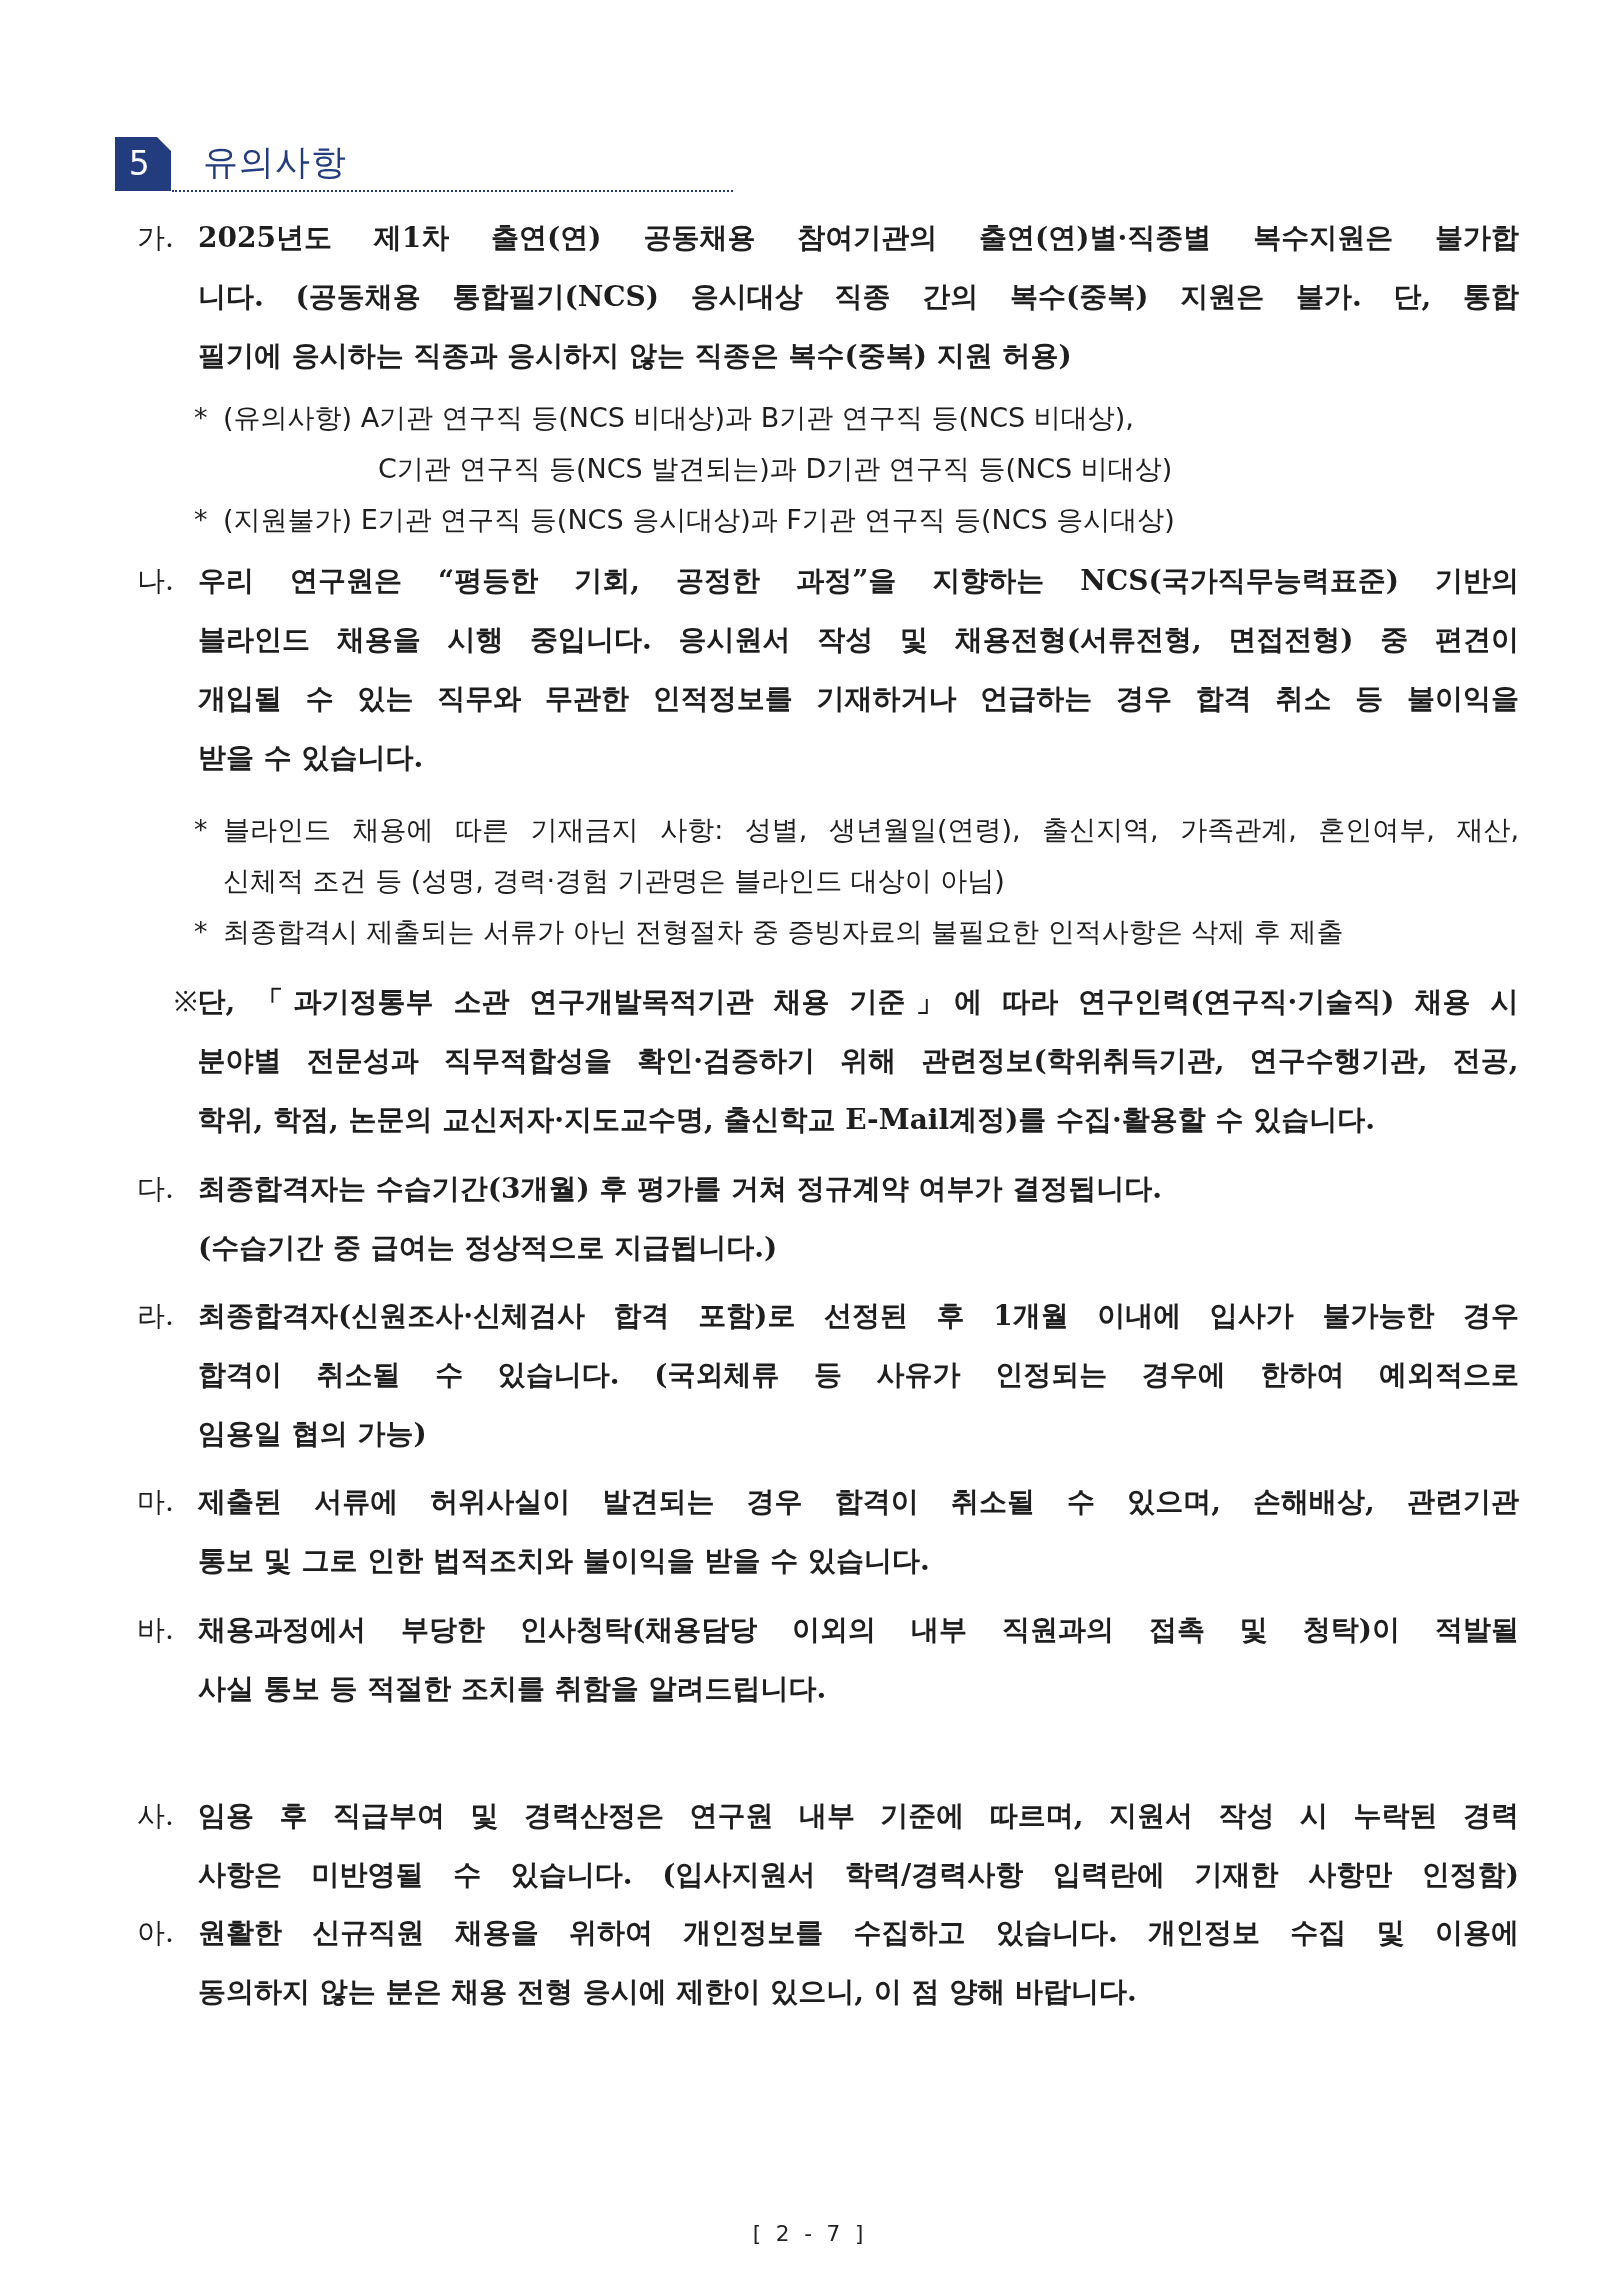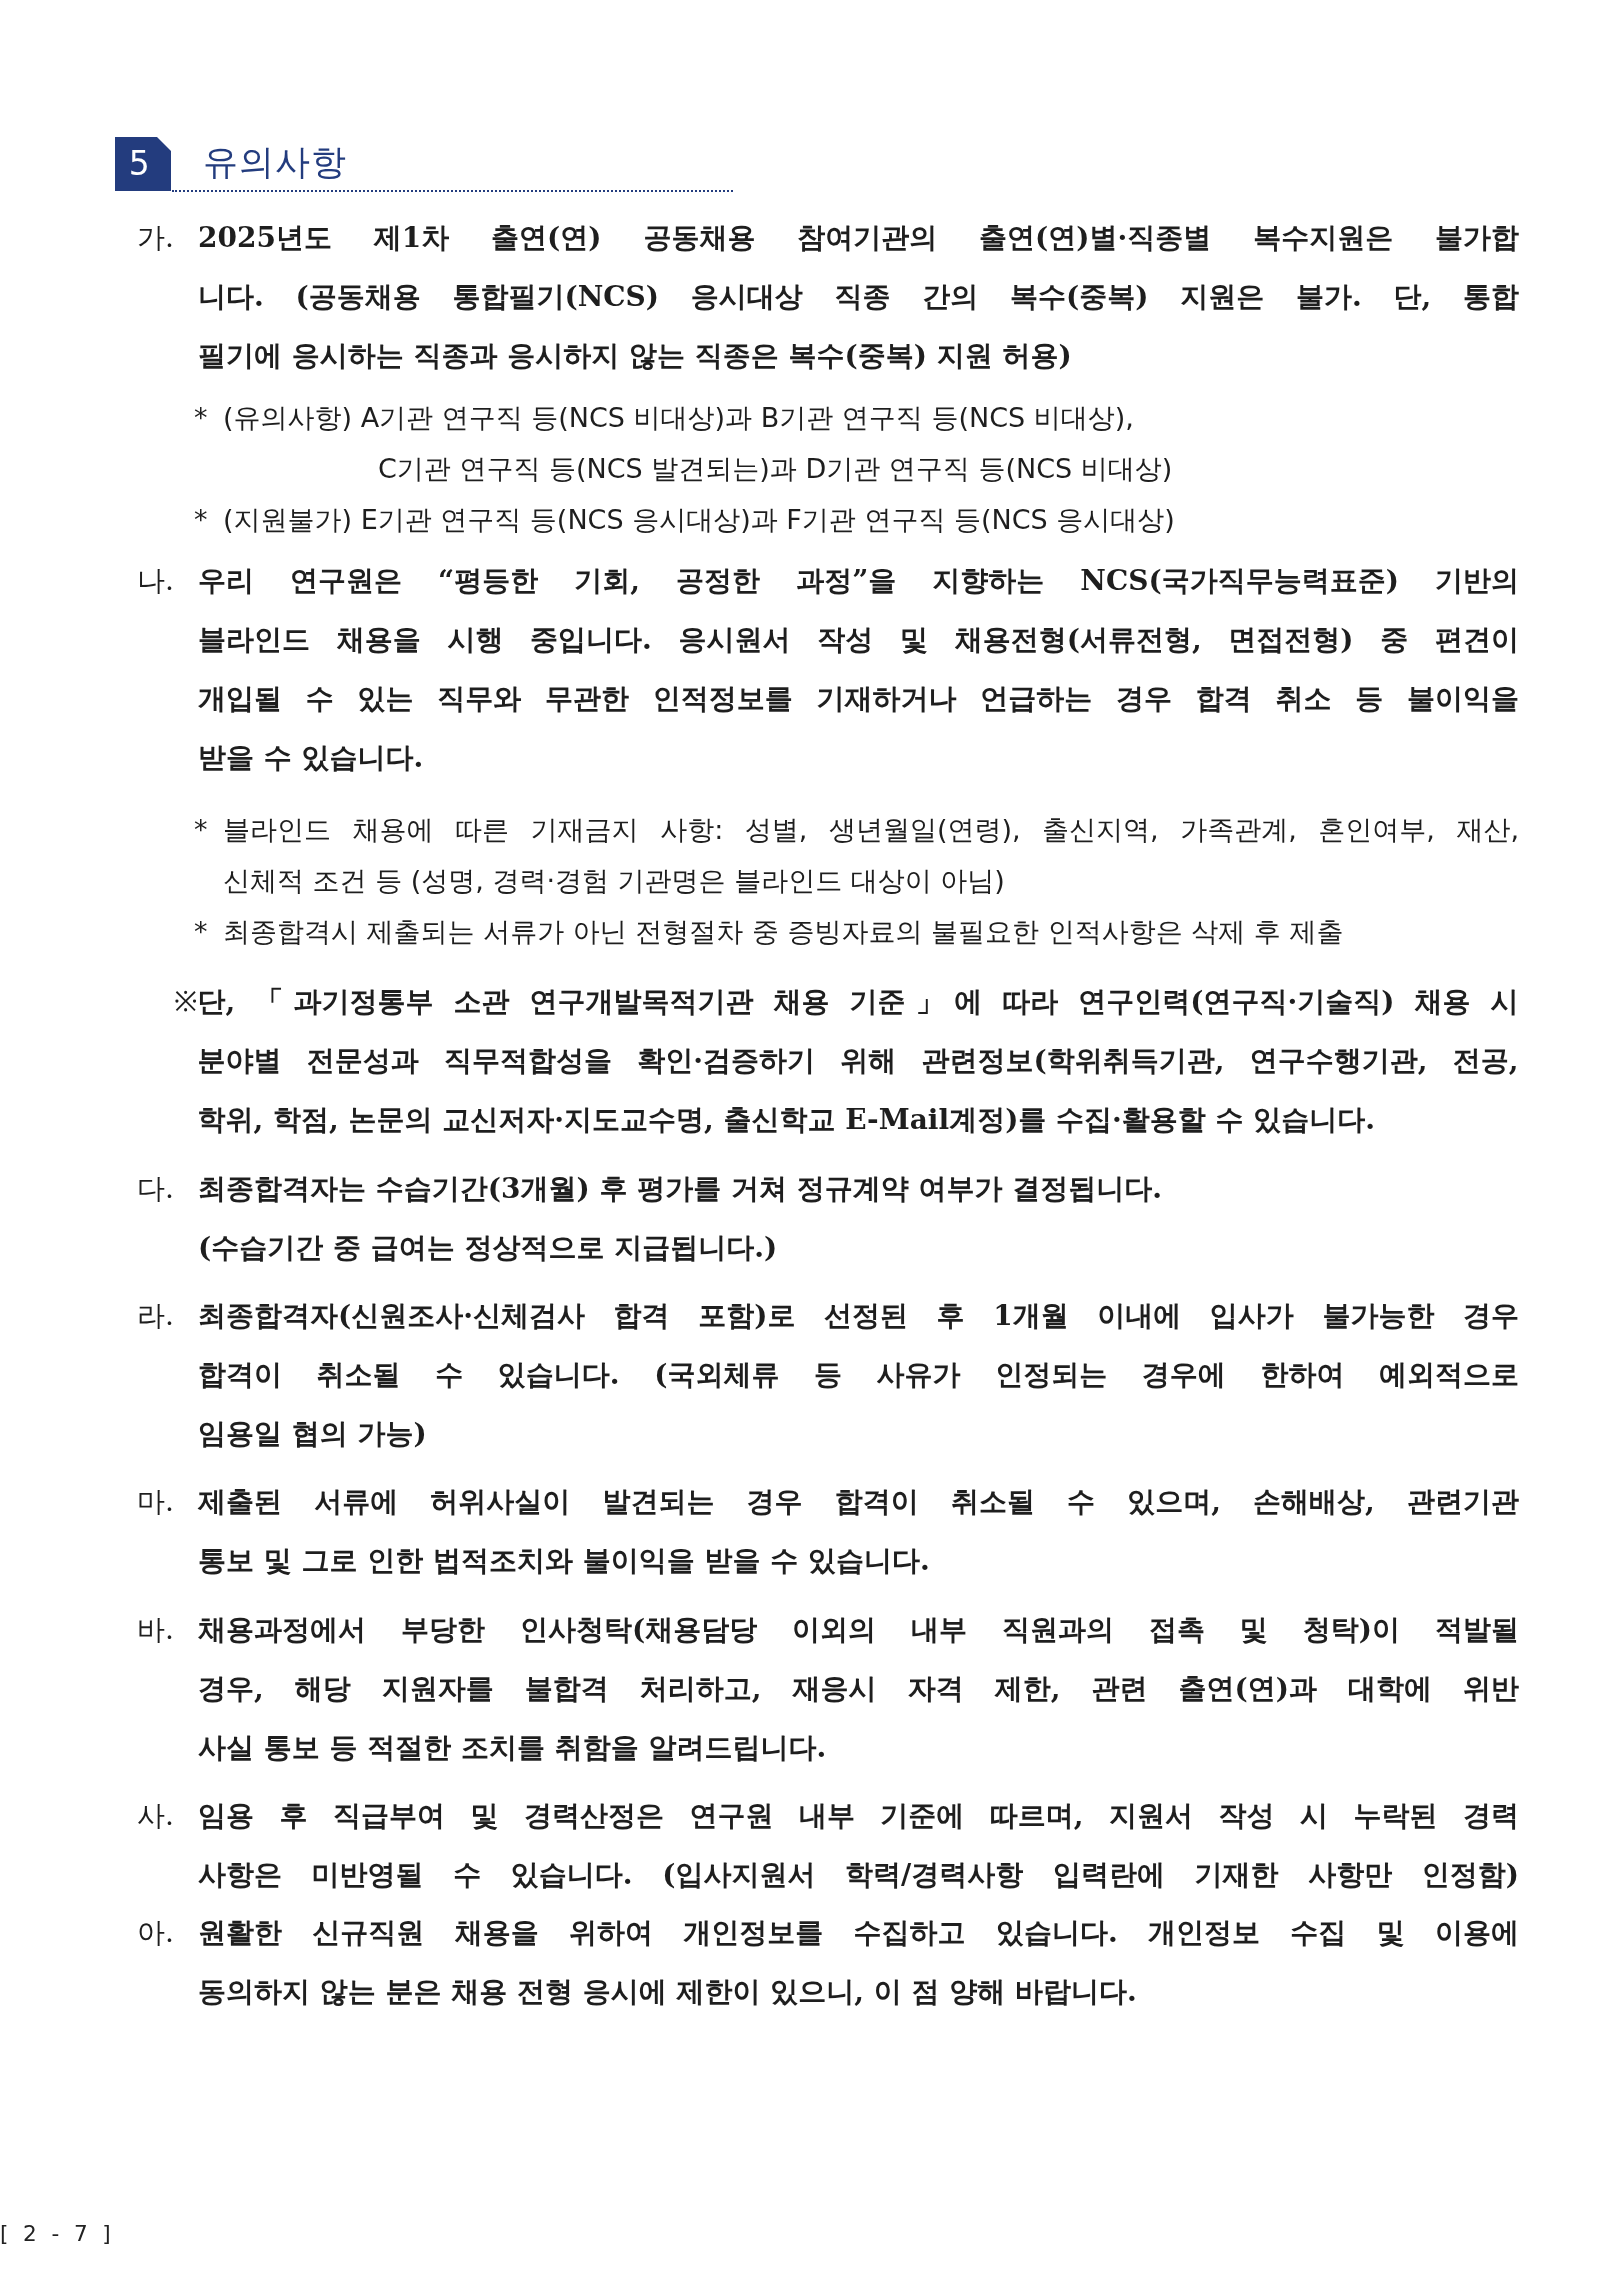--- a/index.html
+++ b/index.html
@@ -42,21 +42,21 @@
   .bullet .btext { position: absolute; left: 29px; top: 0; width: 1296px; }
   .bline { height: 51px; line-height: 51px; white-space: nowrap; }
   .bline.indent2 { padding-left: 155px; }
   .bline.just { text-align: justify; text-align-last: justify; }
 
   .note { position: absolute; left: 174px; width: 1345px; }
   .note .mark { position: absolute; left: 0; top: 0; line-height: 59px; }
   .note .ntext { position: absolute; left: 23.5px; top: 0; width: 1321px; }
 
   .footer {
-    position: absolute; left: 0; width: 1620px; top: 2221px; text-align: left;
+    position: absolute; left: 0; width: 1620px; top: 2221px; text-align: center;
     font-family: "DejaVu Sans", sans-serif; font-size: 21.6px; color: #222;
     letter-spacing: 3.9px;
   }
 </style>
 </head>
 <body>
 
 <div class="page">
 
   <div class="sec-header">
@@ -148,21 +148,20 @@
     <div class="lines">
       <div class="line">제출된 서류에 허위사실이 발견되는 경우 합격이 취소될 수 있으며, 손해배상, 관련기관</div>
       <div class="line last">통보 및 그로 인한 법적조치와 불이익을 받을 수 있습니다.</div>
     </div>
   </div>
 
   <div class="item body-text" style="top:1600px;">
     <span class="marker" style="line-height:59px;">바.</span>
     <div class="lines">
       <div class="line">채용과정에서 부당한 인사청탁(채용담당 이외의 내부 직원과의 접촉 및 청탁)이 적발될</div>
-      <div class="line">경우, 해당 지원자를 불합격 처리하고, 재응시 자격 제한, 관련 출연(연)과 대학에 위반</div>
       <div class="line last">사실 통보 등 적절한 조치를 취함을 알려드립니다.</div>
     </div>
   </div>
 
   <div class="item body-text" style="top:1786px;">
     <span class="marker" style="line-height:59px;">사.</span>
     <div class="lines">
       <div class="line">임용 후 직급부여 및 경력산정은 연구원 내부 기준에 따르며, 지원서 작성 시 누락된 경력</div>
       <div class="line">사항은 미반영될 수 있습니다. (입사지원서 학력/경력사항 입력란에 기재한 사항만 인정함)</div>
     </div>

